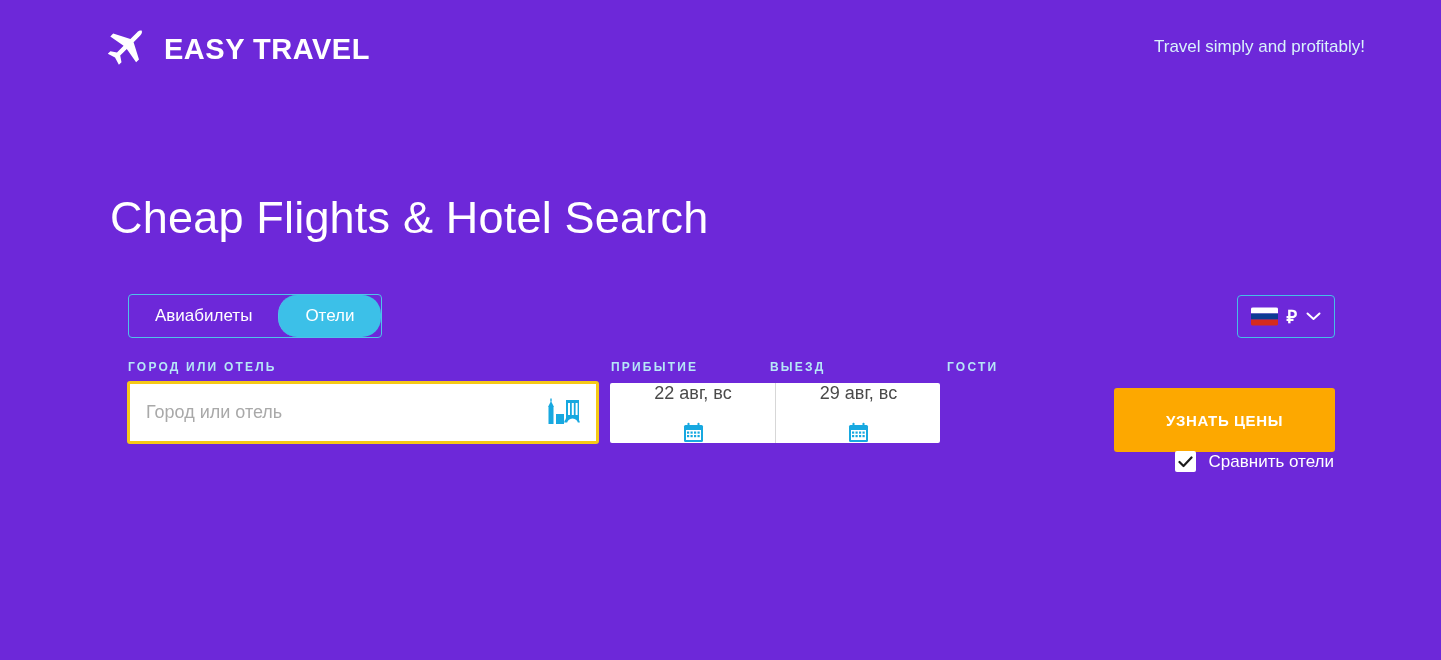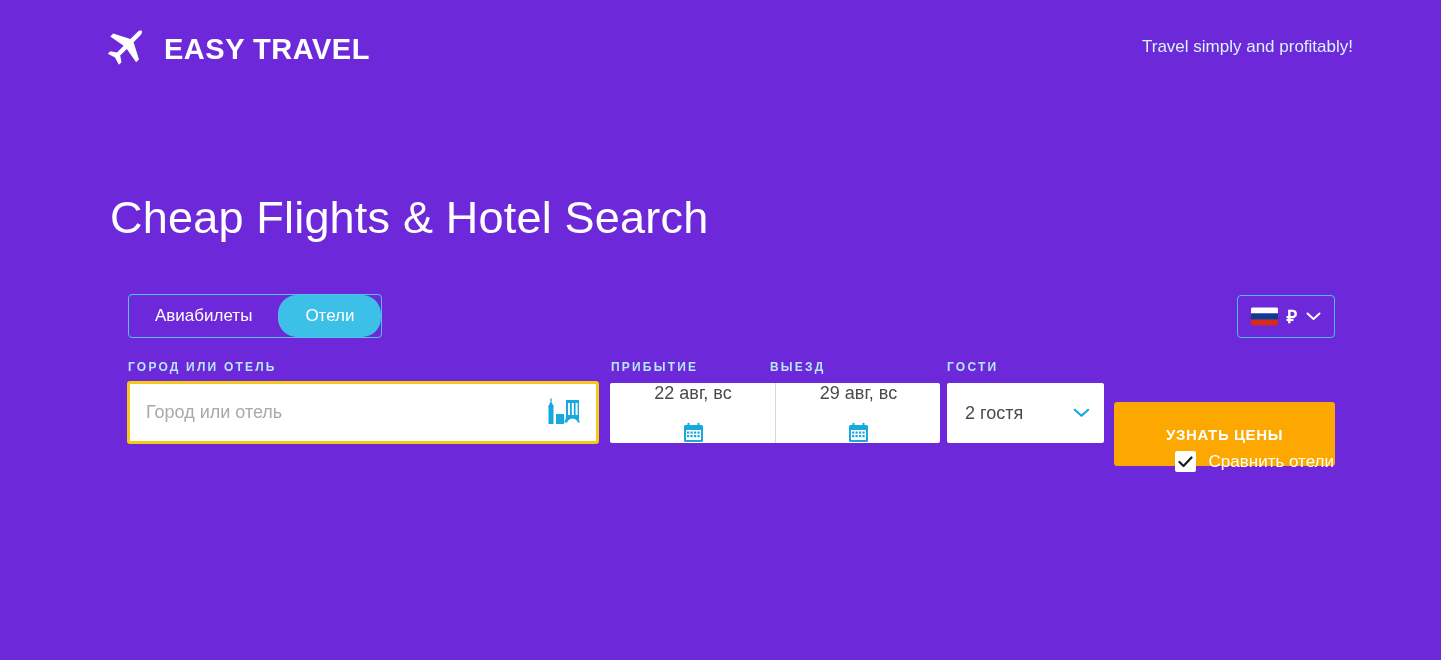--- a/index.html
+++ b/index.html
@@ -13,21 +13,21 @@
 
   
   .header { position: absolute; top: 0; left: 0; width: 1441px; height: 100px; }
   .brand { position: absolute; left: 104px; top: 28px; display: flex; align-items: center; gap: 16px; }
   .plane-icon { width: 44px; height: 42px; display: block; }
   .brand-name {
     color: #ffffff; font-size: 29px; font-weight: bold;
     letter-spacing: 0.5px; white-space: nowrap;
   }
   .tagline {
-    position: absolute; right: 88px; top: 37px;
+    position: absolute; right: 76px; top: 37px;
     color: #d9f2fb; font-size: 17px; white-space: nowrap;
   }
 
   
   .hero-title {
     position: absolute; left: 110px; top: 192px;
     color: #ffffff; font-size: 45px; font-weight: normal;
     letter-spacing: 0.2px; white-space: nowrap;
   }
 
@@ -92,21 +92,21 @@
   .cal-icon { width: 21px; height: 21px; flex: none; }
 
   .guests-wrap {
     position: absolute; left: 947px; top: 383px; width: 157px; height: 60px;
     background: #ffffff; display: flex; align-items: center; border-radius: 2px;
     padding: 0 14px 0 18px; cursor: pointer;
   }
   .guests-text { flex: 1; font-size: 18px; color: #4a4a4a; white-space: nowrap; }
 
   .search-btn {
-    position: absolute; left: 1114px; top: 402px; width: 221px; height: 64px;
+    position: absolute; left: 1114px; top: 388px; width: 221px; height: 64px;
     background: #fda800; border: 0; border-radius: 3px; cursor: pointer;
     color: #ffffff; font-family: "Liberation Sans", sans-serif;
     font-size: 15px; font-weight: bold; letter-spacing: 0.6px;
   }
 
   
   .compare-row {
     position: absolute; right: 107px; top: 451px;
     display: flex; align-items: center; gap: 13px; cursor: pointer;
   }
@@ -204,26 +204,20 @@
         <rect x="4" y="13" width="2.2" height="2.2" fill="#17a8e0"></rect>
         <rect x="7.5" y="13" width="2.2" height="2.2" fill="#17a8e0"></rect>
         <rect x="11" y="13" width="2.2" height="2.2" fill="#17a8e0"></rect>
         <rect x="14.5" y="13" width="2.2" height="2.2" fill="#17a8e0"></rect>
         <rect x="4.5" y="0.8" width="2" height="4" rx="0.8" fill="#17a8e0"></rect>
         <rect x="14.5" y="0.8" width="2" height="4" rx="0.8" fill="#17a8e0"></rect>
       </svg>
     </div>
   </div>
 
-  <div class="guests-wrap">
-    <span class="guests-text">2 гостя</span>
-    <svg width="17" height="10" viewBox="0 0 17 10">
-      <path d="M1.8 1.8 L8.5 7.8 L15.2 1.8" stroke="#17a8e0" stroke-width="2.2" fill="none" stroke-linecap="round" stroke-linejoin="round"></path>
-    </svg>
-  </div>
 
   <button class="search-btn">УЗНАТЬ ЦЕНЫ</button>
 
   <div class="compare-row">
     <span class="cbox">
       <svg width="15" height="12" viewBox="0 0 15 12">
         <path d="M1.5 6 L5.5 10 L13.5 1.5" stroke="#1b1b1b" stroke-width="2.2" fill="none" stroke-linecap="round" stroke-linejoin="round"></path>
       </svg>
     </span>
     <span class="compare-label">Сравнить отели</span>

